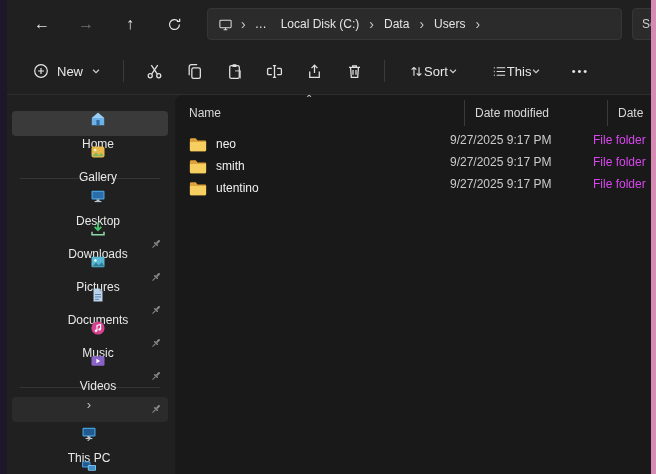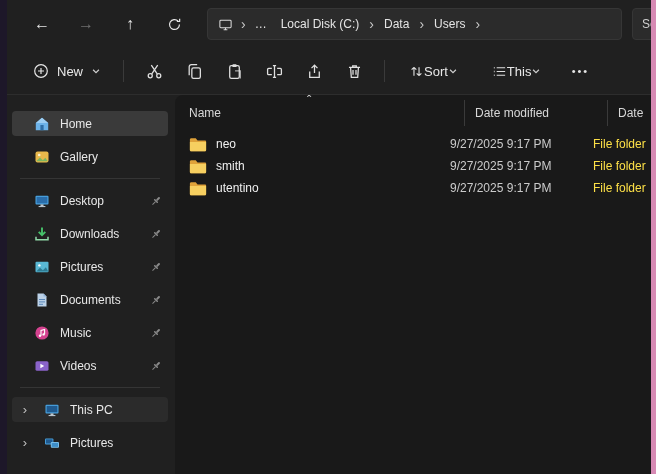--- a/index.html
+++ b/index.html
@@ -39,43 +39,43 @@
   .tb-icon-btn { width:40px; height:34px; display:flex; align-items:center; justify-content:center; border-radius:4px; }
   .tb-drop { display:flex; align-items:center; padding:8px 10px; border-radius:4px; font-size:13px; margin-left:14px; }
   .tb-more { width:38px; height:34px; display:flex; align-items:center; justify-content:center;
              border-radius:4px; font-size:11px; letter-spacing:2px; color:#e6e6e6; margin-left:10px; }
 
   
   .content { flex:1 1 auto; display:flex; min-height:0; }
 
   .sidebar { flex:0 0 166px; width:166px; padding:8px 3px 0 3px; font-size:12px; overflow:hidden; }
   .side-item { height:25px; display:flex; align-items:center; gap:10px; border-radius:4px;
-               padding:0 6px 0 22px; margin:8px 2px; white-space:nowrap; }
+               padding:0 6px 0 22px; margin:8px 2px; white-space:nowrap;flex-direction:column; }
   .side-item.expandable { padding-left:4px; }
   .side-item.selected { background:#3a3a3a; }
   .side-item.subtle { background:#2b2b2b; }
   .side-chevron { width:18px; text-align:center; color:#c0c0c0; font-size:13px; flex:0 0 18px; }
   .side-icon { width:16px; height:16px; flex:0 0 16px; display:flex; align-items:center; }
   .pin-icon { margin-left:auto; width:12px; height:12px; flex:0 0 12px; opacity:.85; }
   .side-divider { height:1px; background:#353535; margin:9px 10px; }
 
   .main { flex:1 1 auto; min-width:0; background:#191919; border-top-left-radius:8px;
           margin-left:2px; padding-top:5px; position:relative; }
   .cols-header { display:flex; height:26px; align-items:stretch; font-size:12px; color:#d8d8d8;
                  margin:0 0 7px 12px; position:relative; }
   .hdr-cell { display:flex; align-items:center; }
   .col-name { width:253px; padding-left:2px; position:relative; }
   .sort-caret { position:absolute; left:120px; top:-7px; font-size:13px; color:#cfcfcf; }
   .col-date { width:143px; border-left:1px solid #3a3a3a; padding-left:10px;margin-left:24px; }
   .col-type { flex:1; border-left:1px solid #3a3a3a; padding-left:10px; }
 
-  .file-row { display:flex; align-items:center; height:22px; font-size:12px; margin-left:12px; border-radius:3px; }
+  .file-row { display:flex; height:22px; font-size:12px; margin-left:12px; border-radius:3px; }
   .cell-name { width:253px; display:flex; align-items:center; gap:9px; padding-left:2px; color:#f0f0f0; }
   .cell-date { width:143px; padding-left:10px; color:#cbcbcb; }
-  .cell-type { flex:1; padding-left:10px; color:#fde047; }
+  .cell-type { flex:1; padding-left:10px; color:#d946ef; }
 
   svg { display:block; }
 </style>
 </head>
 <body>
 
 <div class="edge-left"></div>
 <div class="edge-right"></div>
 
 <div class="window">

